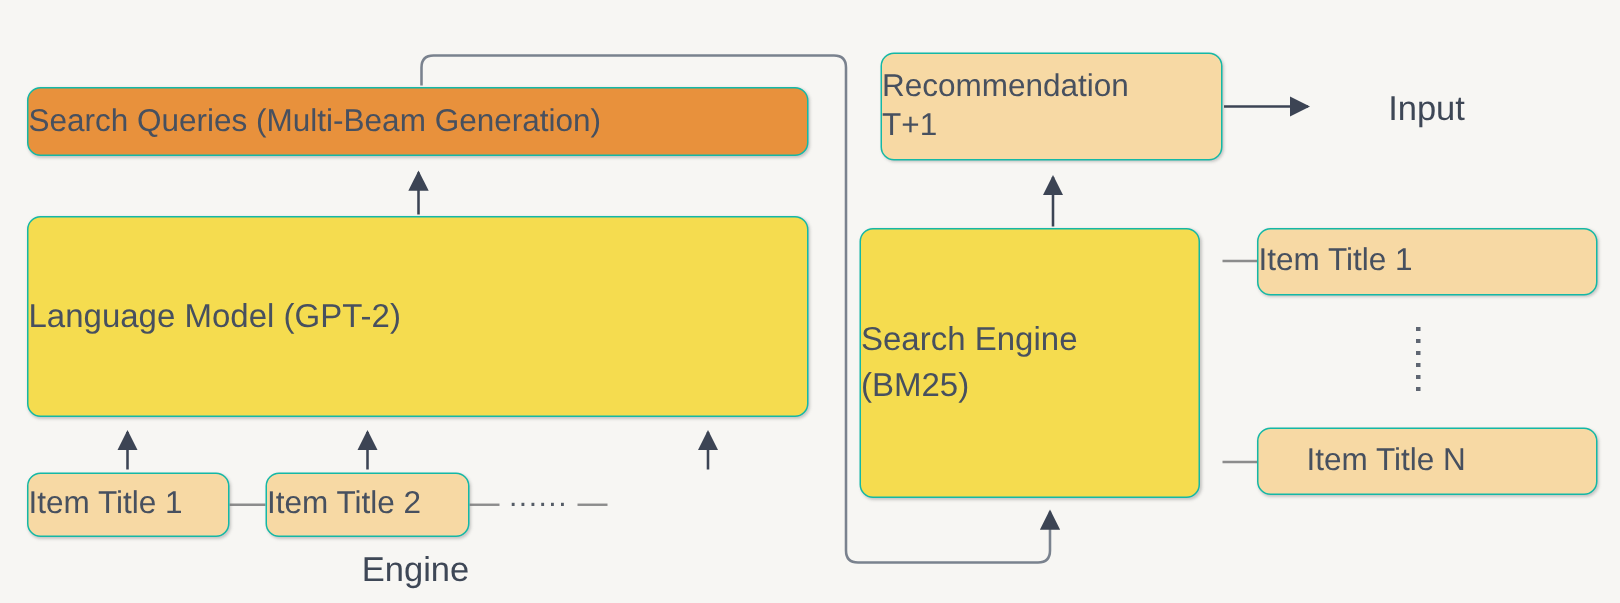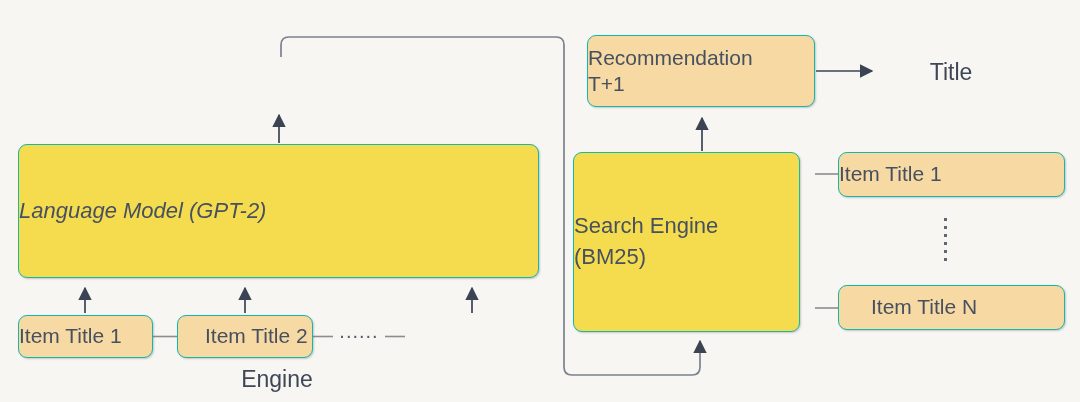--- a/index.html
+++ b/index.html
@@ -84,41 +84,44 @@
 
     <path d="M281,57 V45 Q281,37 289,37 H556 Q564,37 564,45 V367 Q564,375 572,375 H692 Q700,375 700,367 V341" stroke="#7A828E" stroke-width="1.7" fill="none" marker-end="url(#ah)"></path>
 
     <path d="M153,336.5 H177" stroke="#8C8C8C" stroke-width="1.6" fill="none"></path>
     <path d="M313,336.5 H333" stroke="#8C8C8C" stroke-width="1.6" fill="none"></path>
     <path d="M385,336.5 H405" stroke="#8C8C8C" stroke-width="1.6" fill="none"></path>
     <path d="M815,174 H838" stroke="#8C8C8C" stroke-width="1.6" fill="none"></path>
     <path d="M815,308 H838" stroke="#8C8C8C" stroke-width="1.6" fill="none"></path>
   </svg>
 
+  <div class="node orange fs21" style="left:18px; top:58px; width:521px; height:46px;">
+    <span>Search Queries (Multi-Beam Generation)</span>
+  </div>
 
-  <div class="node yellow fs22" style="left:18px; top:144px; width:521px; height:134px;font-style:italic;">
+  <div class="node yellow fs22" style="left:18px; top:144px; width:521px; height:134px;">
     <span>Language Model (GPT-2)</span>
   </div>
 
   <div class="node tan fs21" style="left:18px; top:315px; width:135px; height:43px;">
     <span>Item Title 1</span>
   </div>
-  <div class="node tan fs21" style="left:177px; top:315px; width:136px; height:43px;padding-left:27px;">
+  <div class="node tan fs21" style="left:177px; top:315px; width:136px; height:43px;">
     <span>Item Title 2</span>
   </div>
   <div class="hdots">......</div>
 
   <div class="caption" style="left:177px; top:366px; width:200px;">Engine</div>
 
   <div class="node tan fs21" style="left:587px; top:35px; width:228px; height:72px;">
     <span>Recommendation</span>
     <span>T+1</span>
   </div>
 
-  <div class="caption" style="left:881px; top:59px; width:140px;">Title</div>
+  <div class="caption" style="left:881px; top:59px; width:140px;">Input</div>
 
   <div class="node yellow fs22" style="left:573px; top:152px; width:227px; height:180px; line-height:1.4;">
     <span>Search Engine</span>
     <span>(BM25)</span>
   </div>
 
   <div class="node tan fs21" style="left:838px; top:152px; width:227px; height:45px;">
     <span>Item Title 1</span>
   </div>
   <div class="vdots"></div>

